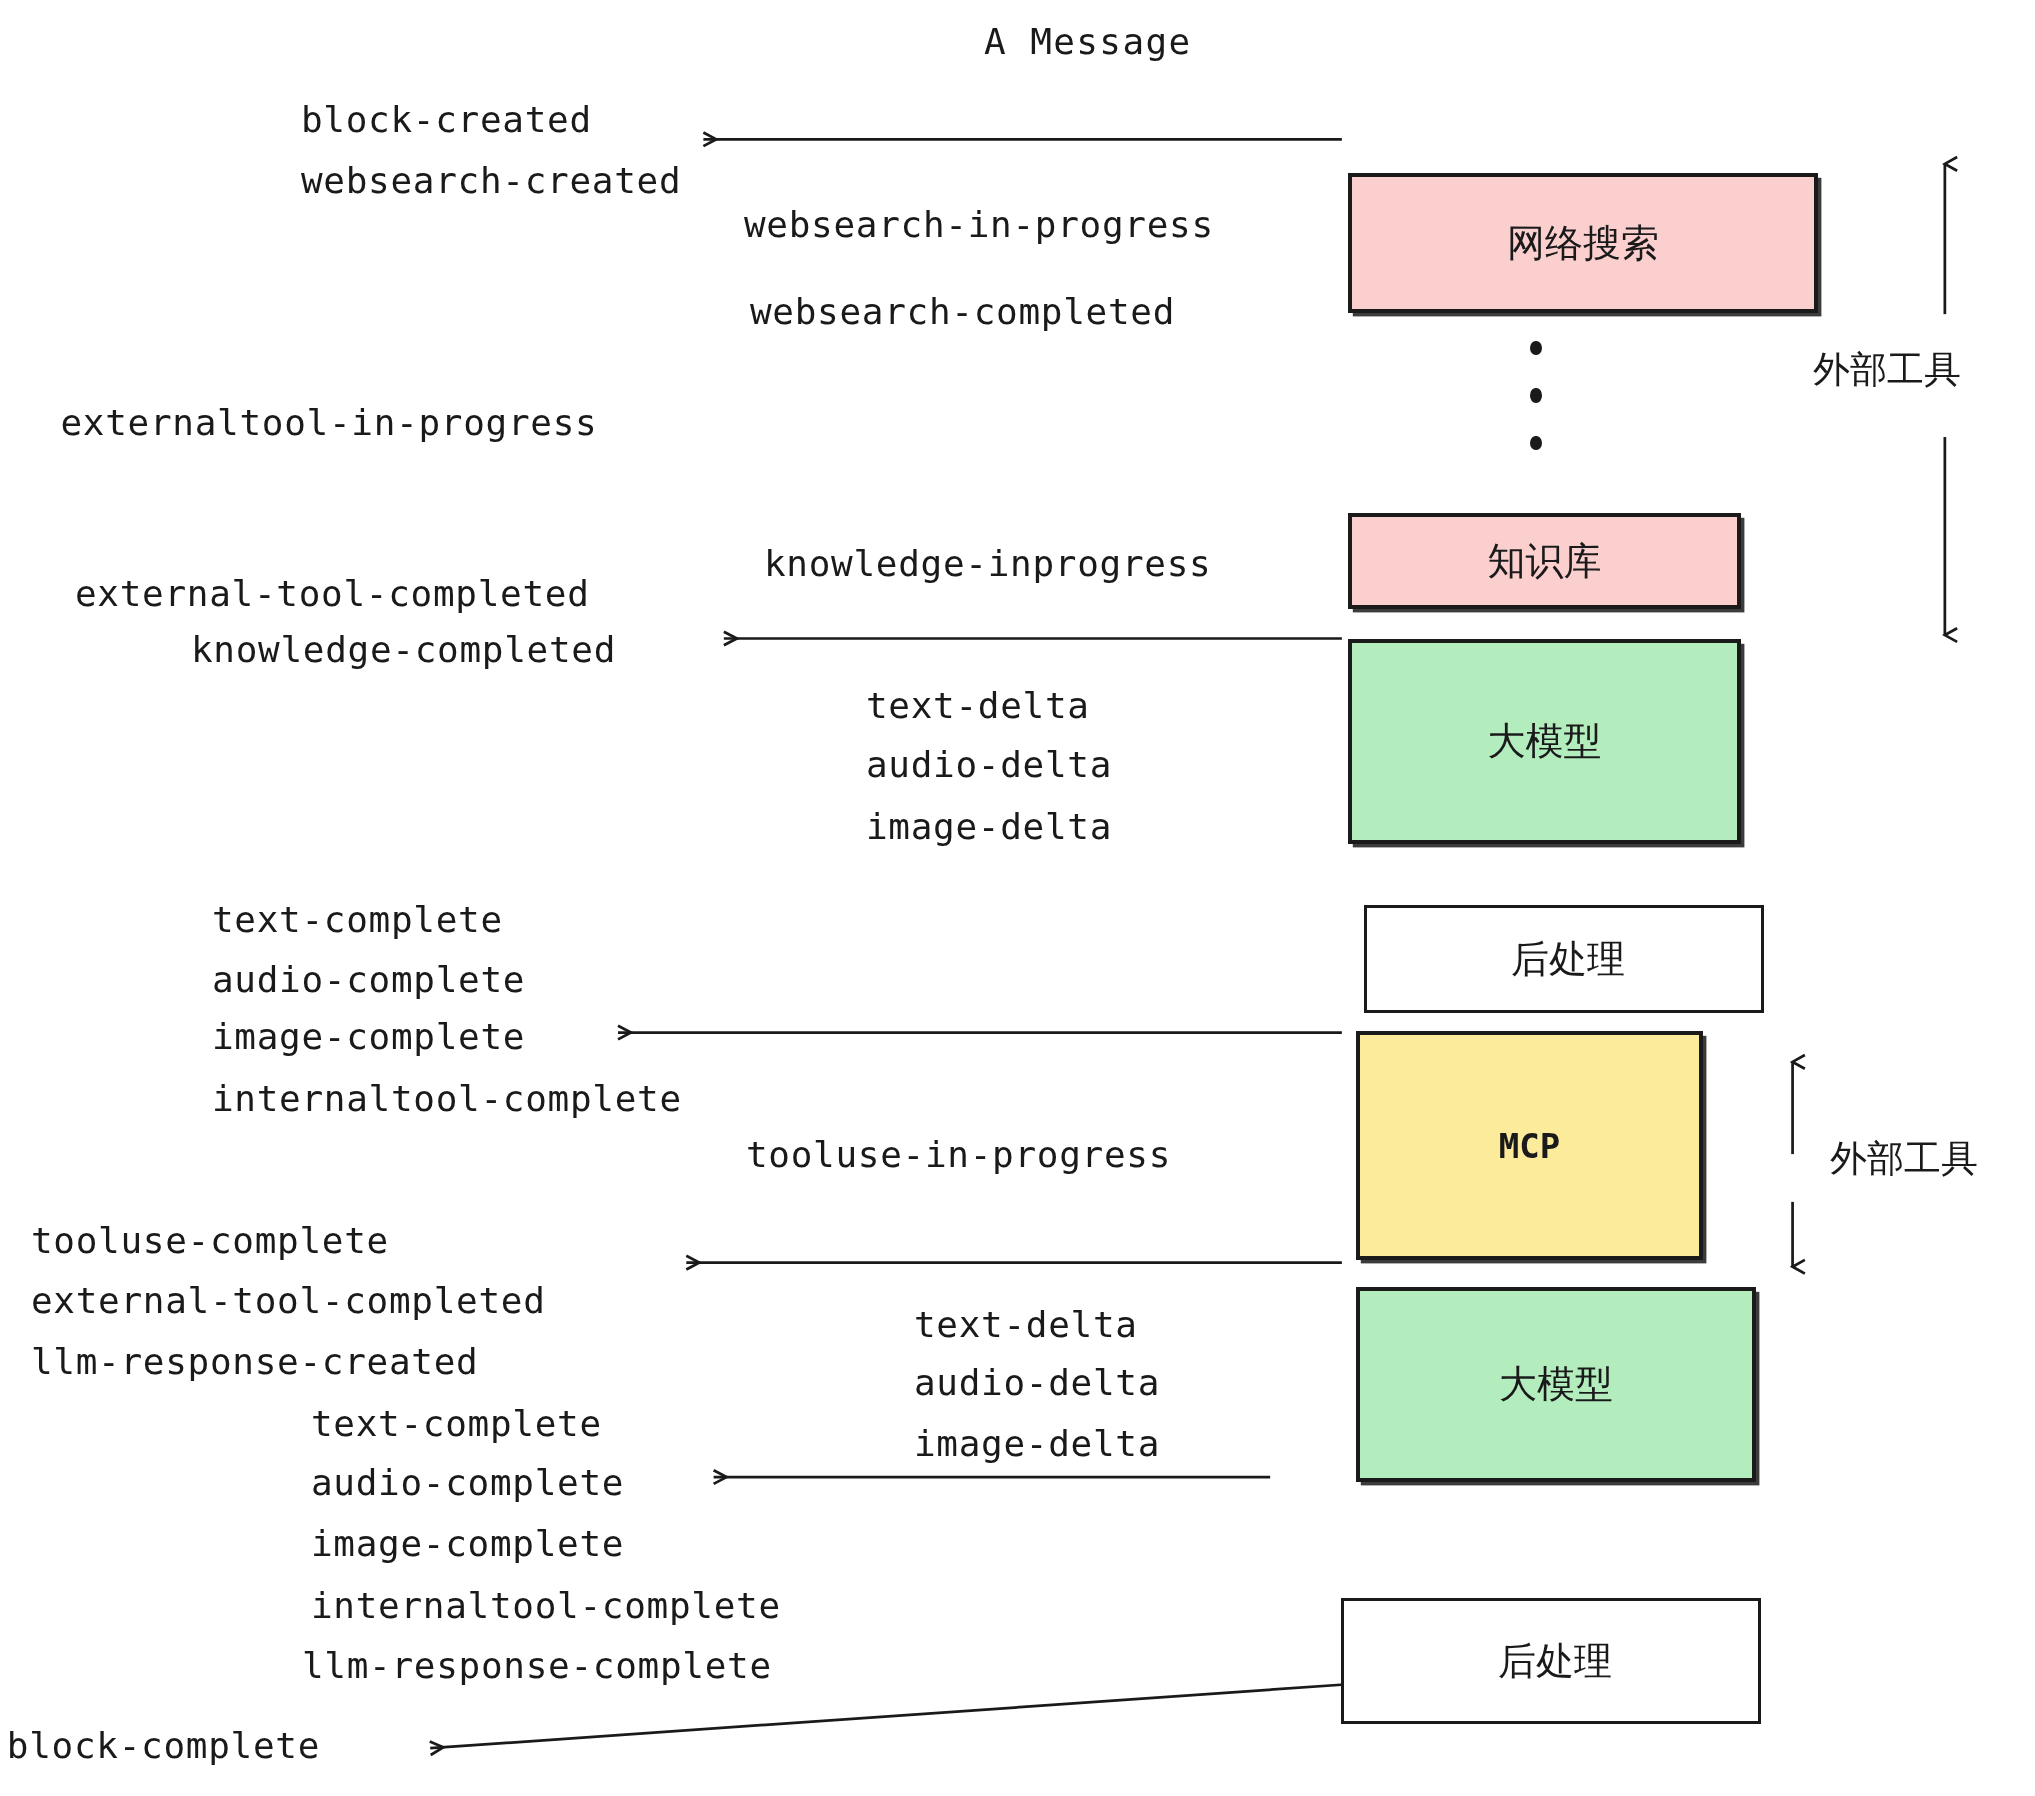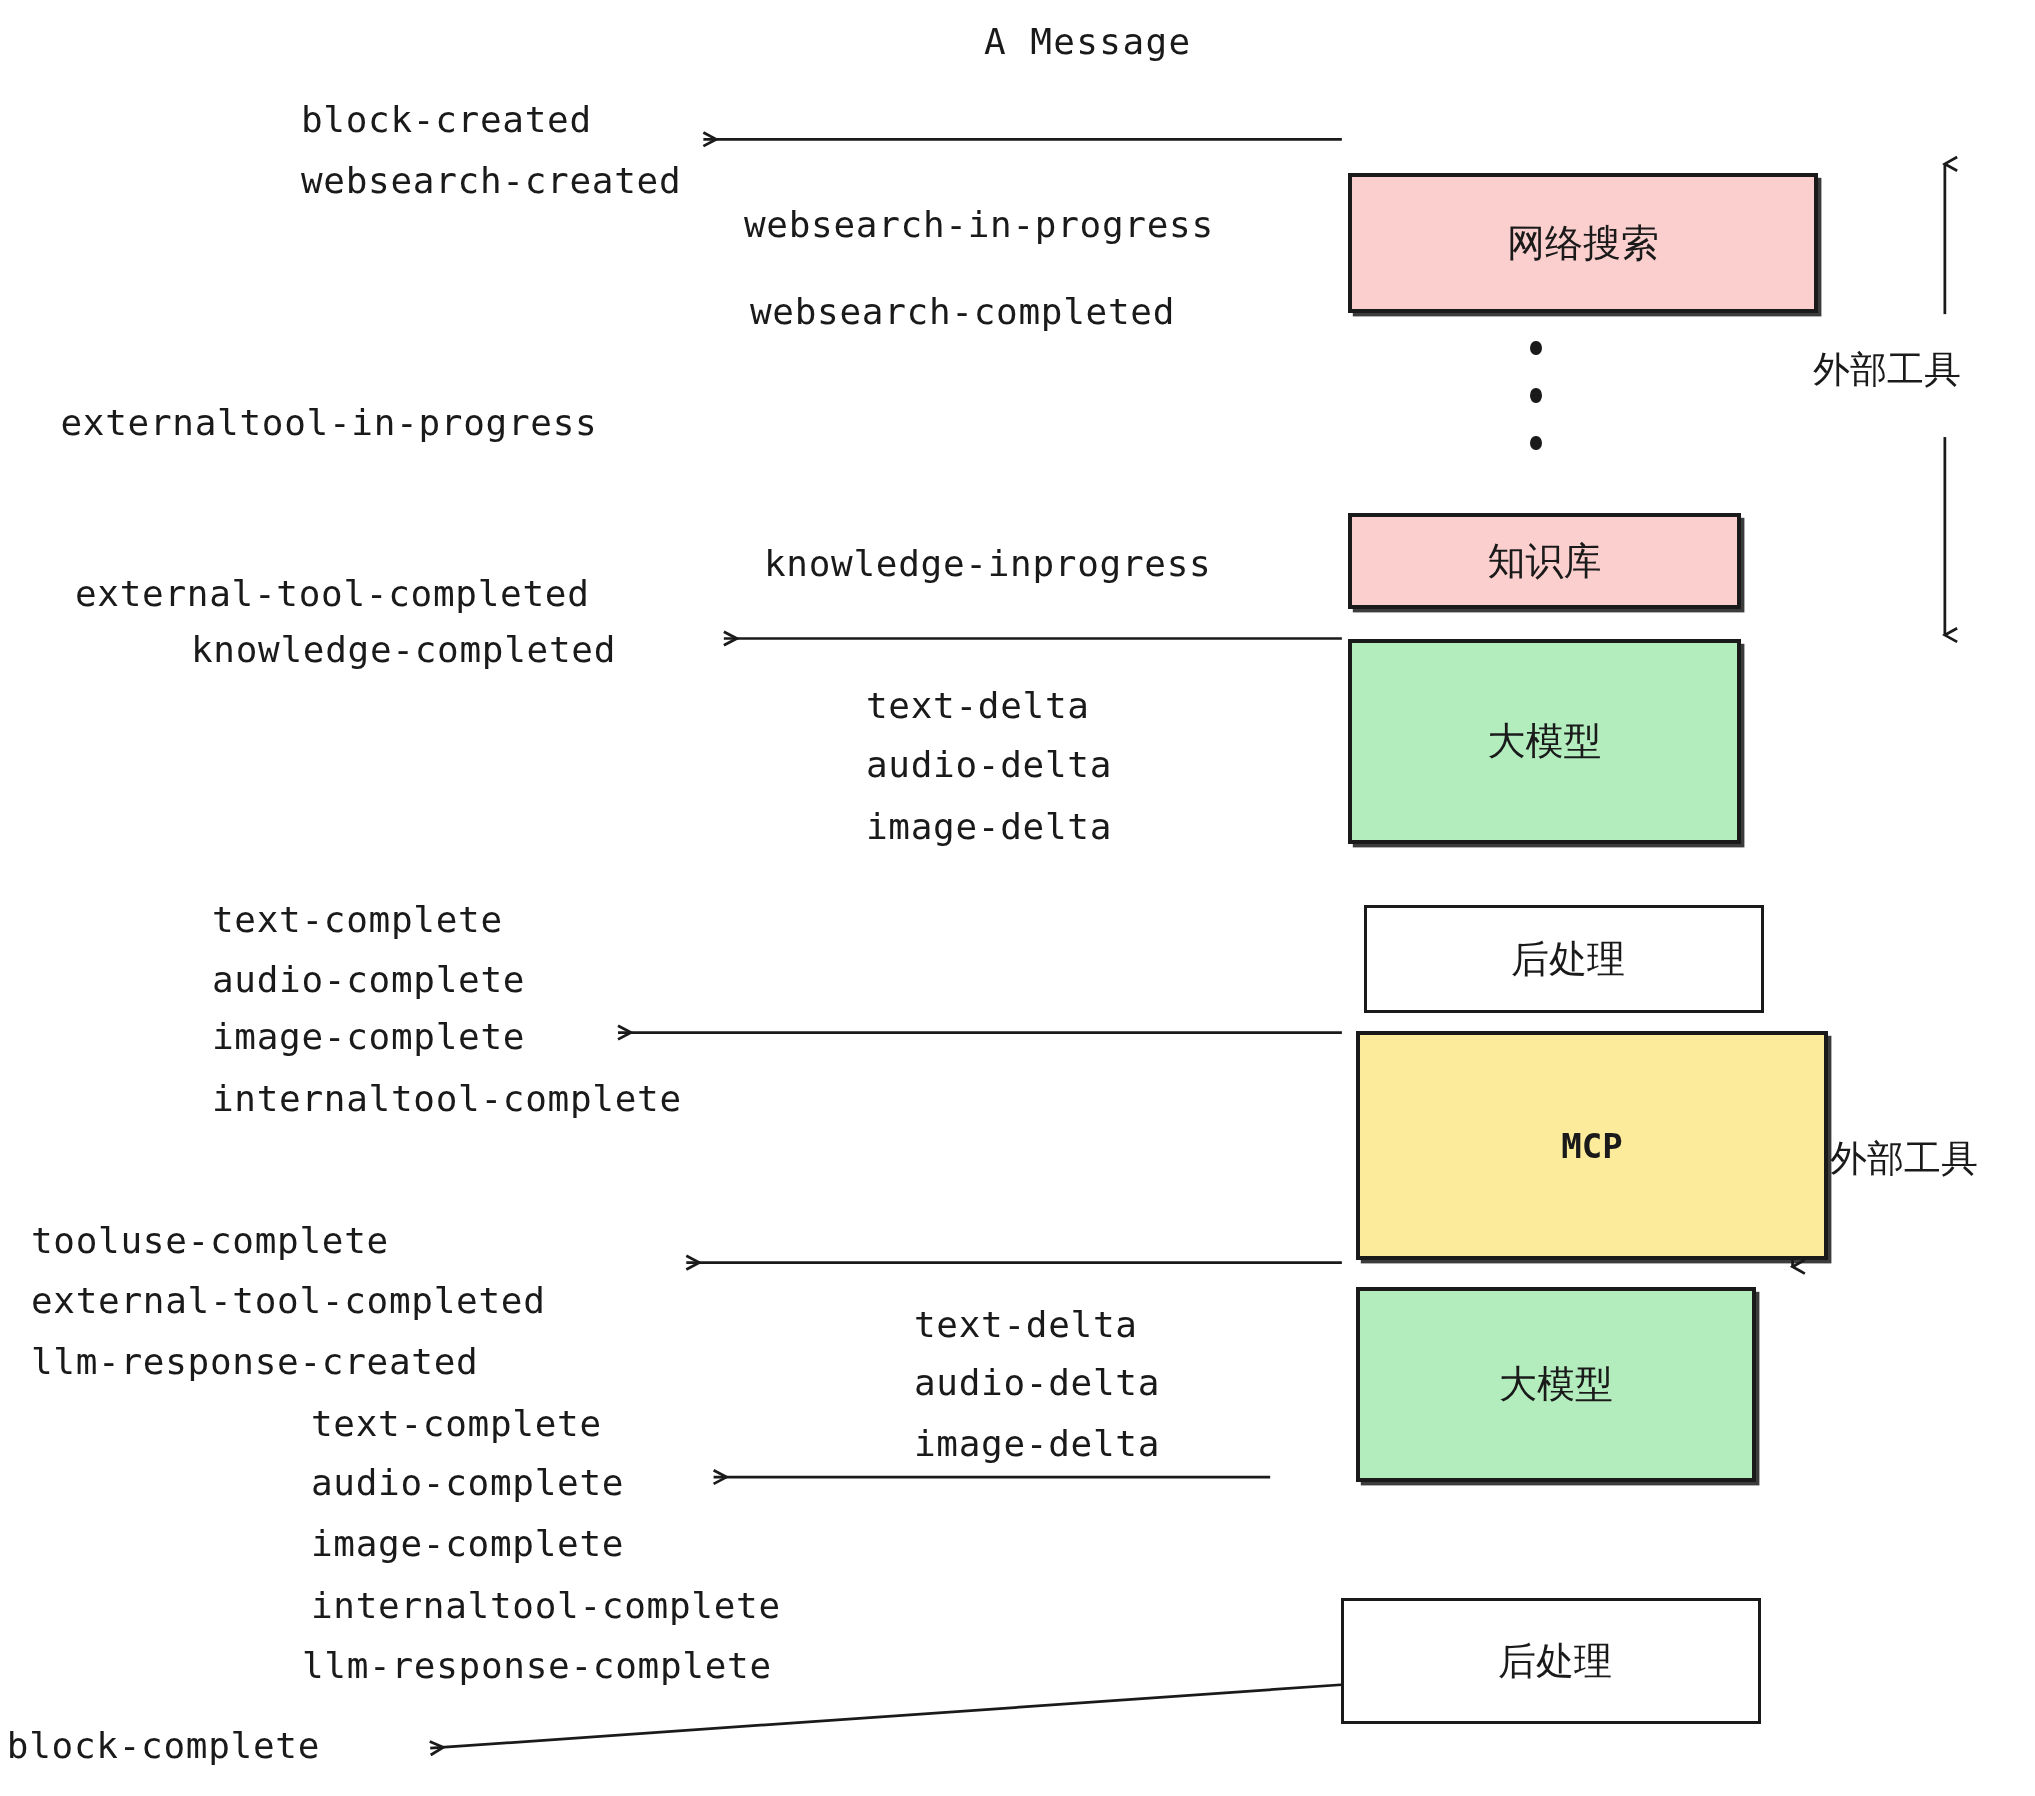--- a/index.html
+++ b/index.html
@@ -129,21 +129,21 @@
   </div>
 
   <div class="box" style="left:1348px; top:639px; width:393px; height:205px; background:#b3edbe;">
     <span>大模型</span>
   </div>
 
   <div class="box plain" style="left:1364px; top:905px; width:400px; height:108px; background:#ffffff;">
     <span>后处理</span>
   </div>
 
-  <div class="box mono" style="left:1356px; top:1031px; width:472px; height:229px; background:#fdeb9c;">
+  <div class="box mono" style="left:1356px; top:1031px; width:347px; height:229px; background:#fdeb9c;">
     <span>MCP</span>
   </div>
 
   <div class="box" style="left:1356px; top:1287px; width:400px; height:195px; background:#b3edbe;">
     <span>大模型</span>
   </div>
 
   <div class="box plain" style="left:1341px; top:1598px; width:420px; height:126px; background:#ffffff;">
     <span>后处理</span>
   </div>
@@ -165,20 +165,21 @@
 
   <div class="evt" style="left:866px; top:688px;">text-delta</div>
   <div class="evt" style="left:866px; top:747px;">audio-delta</div>
   <div class="evt" style="left:866px; top:809px;">image-delta</div>
 
   <div class="evt" style="left:212px; top:902px;">text-complete</div>
   <div class="evt" style="left:212px; top:962px;">audio-complete</div>
   <div class="evt" style="left:212px; top:1019px;">image-complete</div>
   <div class="evt" style="left:212px; top:1081px;">internaltool-complete</div>
 
+  <div class="evt" style="left:746px; top:1137px;">tooluse-in-progress</div>
 
   <div class="evt" style="left:31px; top:1223px;">tooluse-complete</div>
   <div class="evt" style="left:31px; top:1283px;">external-tool-completed</div>
   <div class="evt" style="left:31px; top:1344px;">llm-response-created</div>
 
   <div class="evt" style="left:914px; top:1307px;">text-delta</div>
   <div class="evt" style="left:914px; top:1365px;">audio-delta</div>
   <div class="evt" style="left:914px; top:1426px;">image-delta</div>
 
   <div class="evt" style="left:311px; top:1406px;">text-complete</div>

